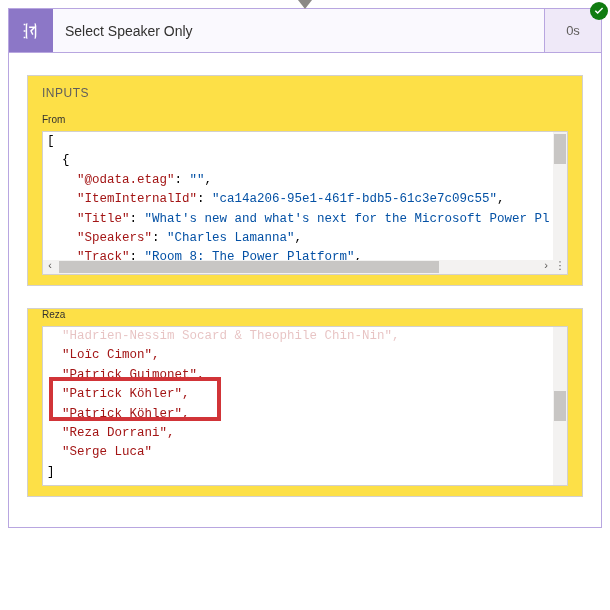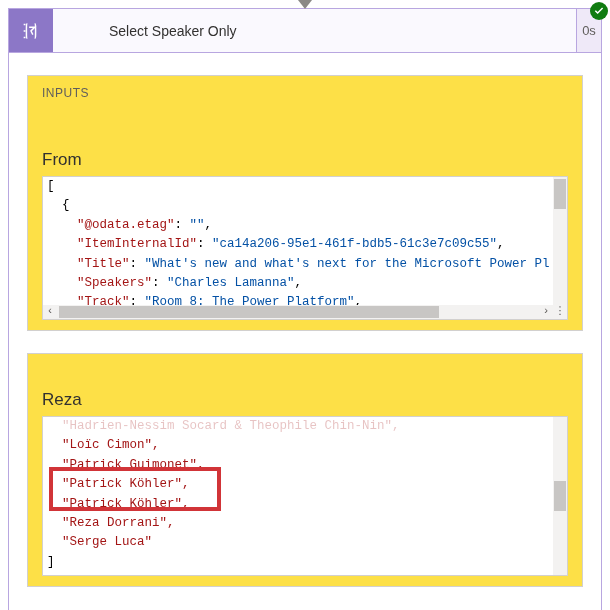--- a/index.html
+++ b/index.html
@@ -36,38 +36,37 @@
     background: #107c10;
     display: flex; align-items: center; justify-content: center;
   }
   .chev-chk svg { width: 12px; height: 12px; fill: #fff; }
   .header {
     display: flex;
     align-items: stretch;
     height: 44px;
     border-bottom: 1px solid #b8a6e0;
     background: #faf9fe;
-    gap: 44px;
   }
   .header .iconbox {
     width: 44px;
     background: #8c77c7;
     display: flex; align-items: center; justify-content: center;
     color: #fff;
     font-size: 18px;
   }
   .header .title {
     flex: 1;
     display: flex; align-items: center;
     padding: 0 12px;
     color: #323130;
     font-size: 14px;
   }
   .header .timebox {
-    width: 25px;
+    width: 57px;
     border-left: 1px solid #b8a6e0;
     background: #efe9f8;
     display: flex; align-items: center; justify-content: center;
     color: #605e5c;
     font-size: 13px;
   }
   .section {
     margin: 22px 18px 10px 18px;
     border: 1px solid #d2d0ce;
     background: #fde047;
@@ -75,22 +74,21 @@
   }
   .sec-head {
     padding: 10px 14px 14px 14px;
     color: #605e5c;
     font-size: 12px;
     letter-spacing: 0.5px;
   }
   .sec-label {
     padding: 0 14px 6px 14px;
     color: #323130;
-    font-size: 17px;
-    margin-top: 36px;
+    font-size: 10px;
   }
   .codearea {
     margin: 0 14px 0 14px;
     border: 1px solid #d2d0ce;
     position: relative;
     background: #ffffff;
     overflow: hidden;
     font-family: Consolas, "Courier New", monospace;
     font-size: 12.5px;
     line-height: 1.55;

